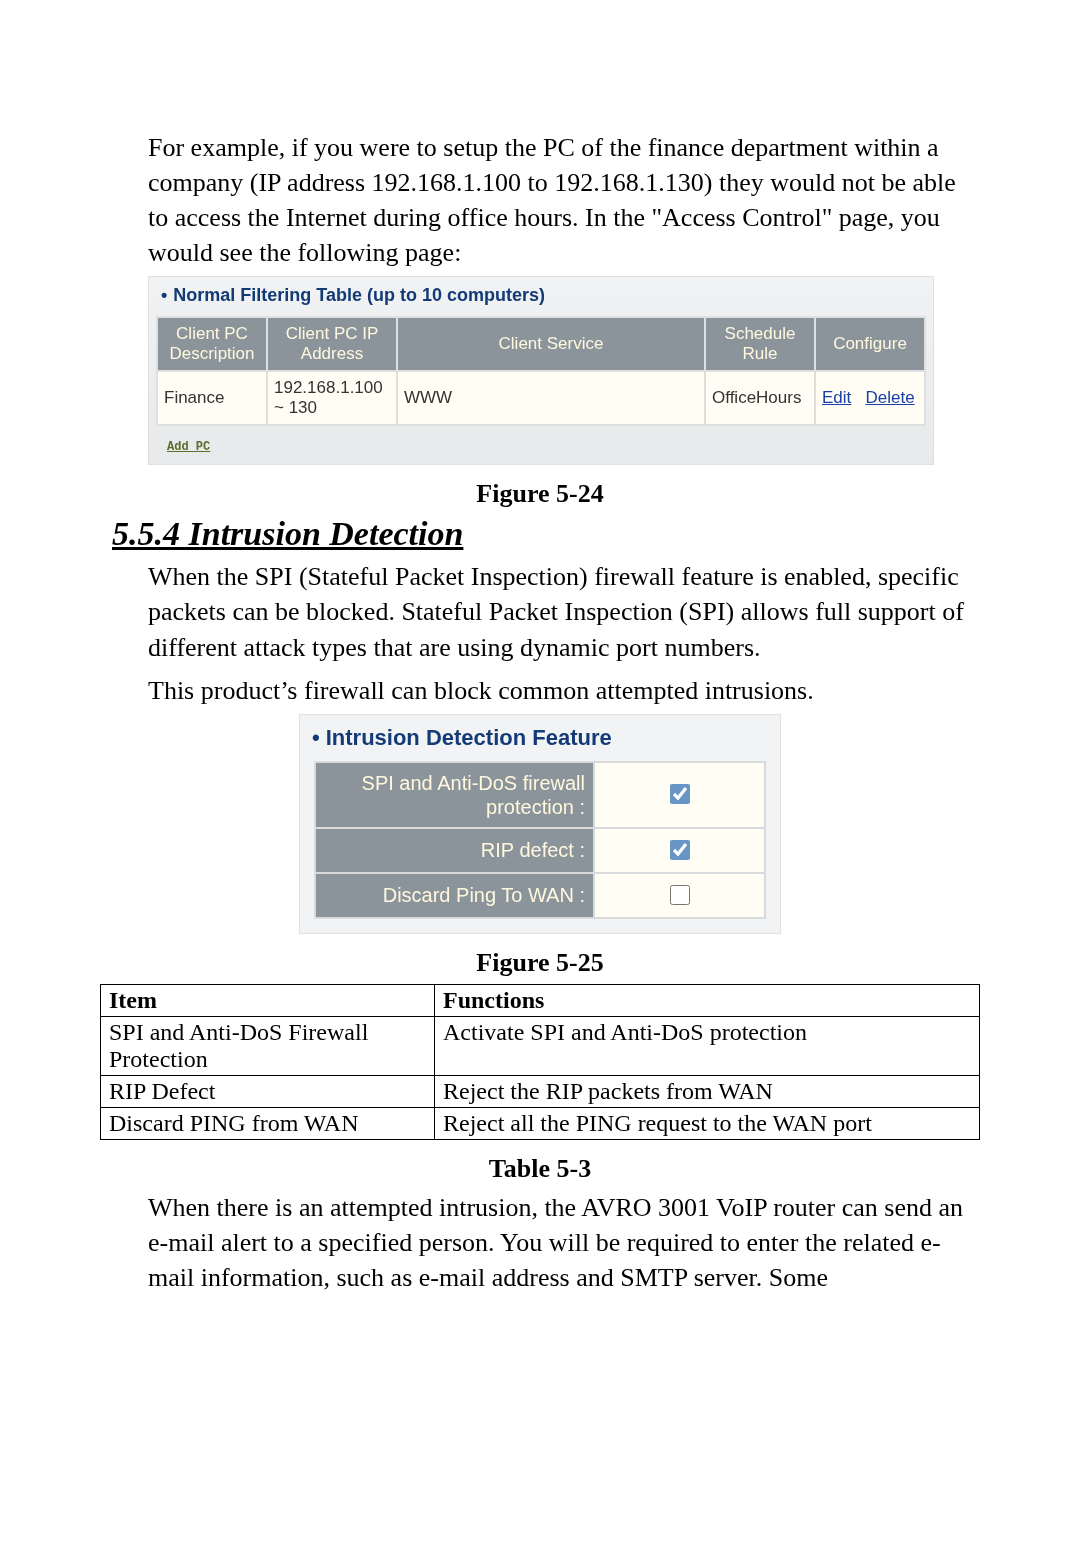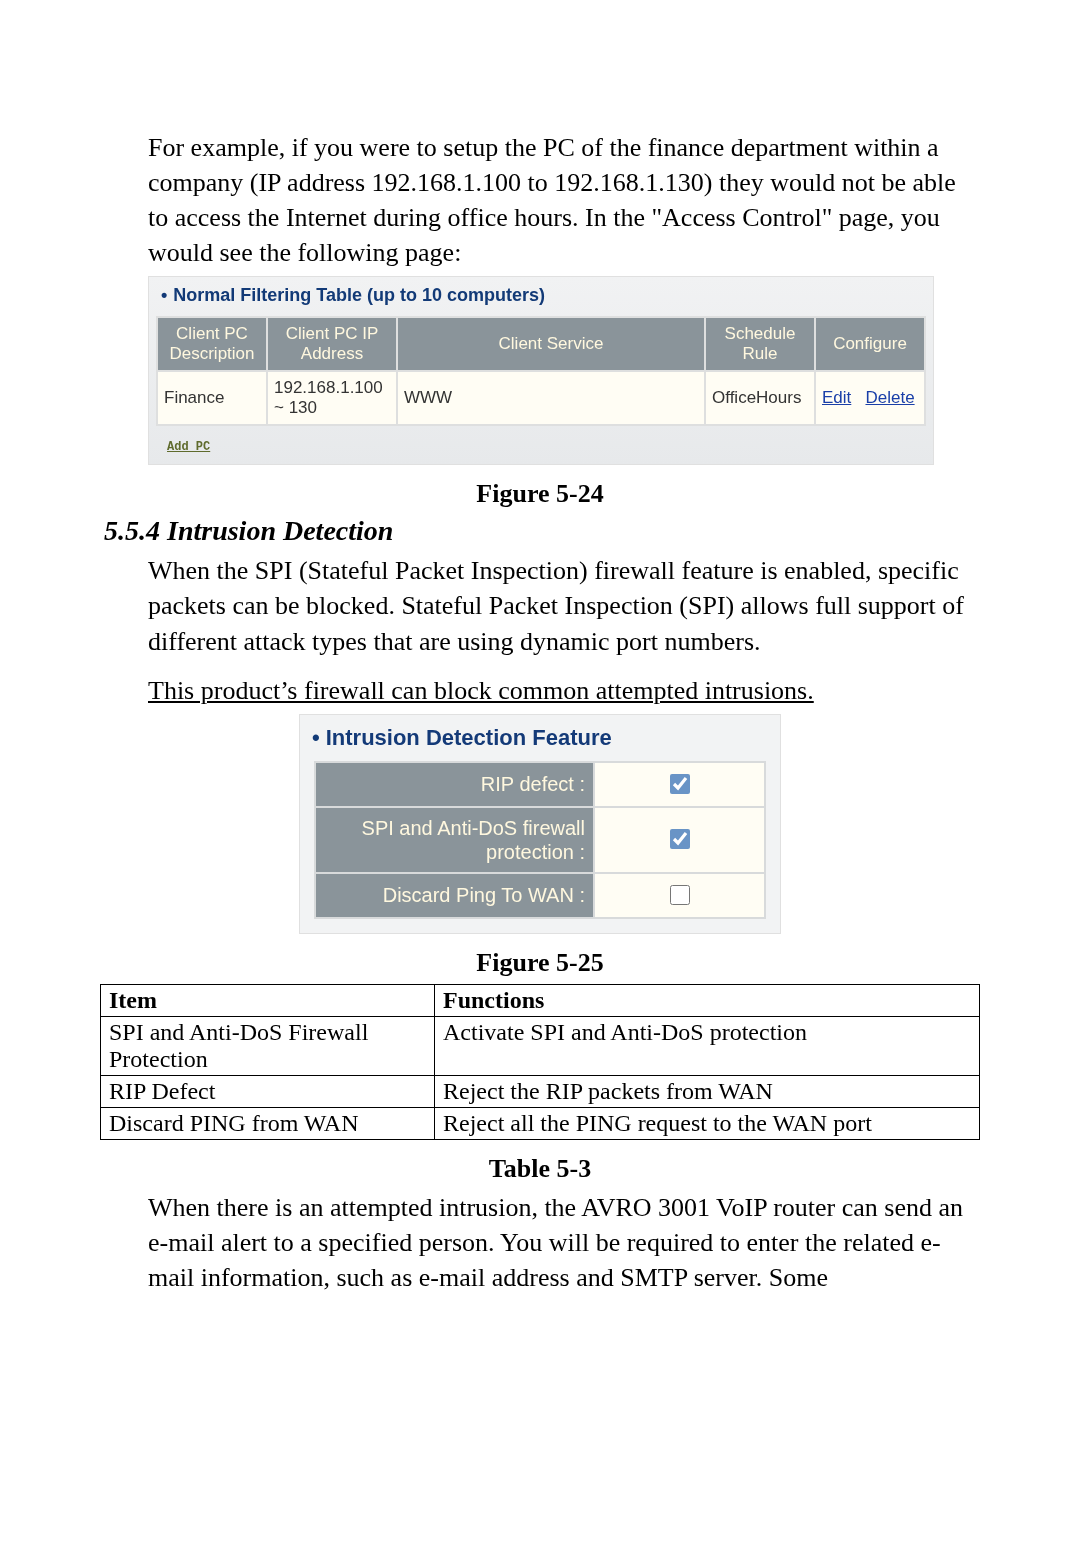--- a/index.html
+++ b/index.html
@@ -20,27 +20,28 @@
   .body-indent {
     margin-left: 48px;
   }
   .paragraph {
     font-size: 26px;
     line-height: 1.35;
     margin: 0 0 6px 0;
     text-align: left;
   }
   .para-top { margin-top: 0; }
-  .para-gap { margin-top: 14px; text-decoration: underline; }
+  .para-gap { margin-top: 8px; }
   .heading-sub {
     font-family: Garamond, "Times New Roman", Georgia, serif;
     font-weight: bold;
     font-style: italic;
-    font-size: 28px;
-    margin: 6px 0 6px 4px;
+    font-size: 34px;
+    margin: 6px 0 6px 12px;
+    text-decoration: underline;
   }
   .fig-caption {
     text-align: center;
     font-weight: bold;
     font-size: 26px;
     margin: 14px 0 6px 0;
   }
   .page-number {
     position: absolute;
     bottom: 40px;
@@ -212,32 +213,32 @@
     <p class="paragraph para-gap">This product’s firewall can block common attempted intrusions.</p>
   </div>
 
   <div class="shot2">
     <div class="shot2-title">
       <span class="bullet">•</span><span>Intrusion Detection Feature</span>
     </div>
     <table class="idf-table">
       <tbody>
           <tr>
+        <td class="idf-label">SPI and Anti-DoS firewall protection :</td>
+        <td class="idf-value">
+          <input type="checkbox" class="chk" checked="" style="">
+        </td>
+      </tr>
+      <tr>
         <td class="idf-label">RIP defect :</td>
         <td class="idf-value">
           <input type="checkbox" class="chk" checked="" style="">
         </td>
       </tr>
       <tr>
-        <td class="idf-label">SPI and Anti-DoS firewall protection :</td>
-        <td class="idf-value">
-          <input type="checkbox" class="chk" checked="" style="">
-        </td>
-      </tr>
-      <tr>
         <td class="idf-label">Discard Ping To WAN :</td>
         <td class="idf-value">
           <input type="checkbox" class="chk" style="">
         </td>
       </tr>
     </tbody>
       </table>
   </div>
 
   <div class="fig-caption">Figure 5-25</div>

